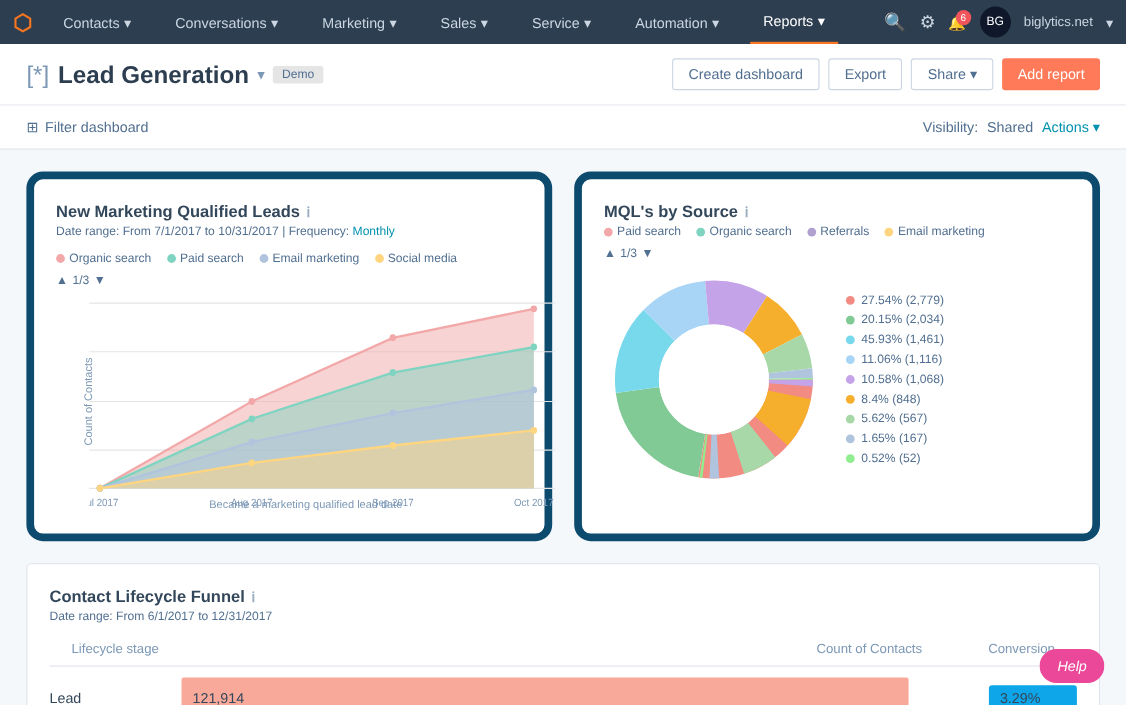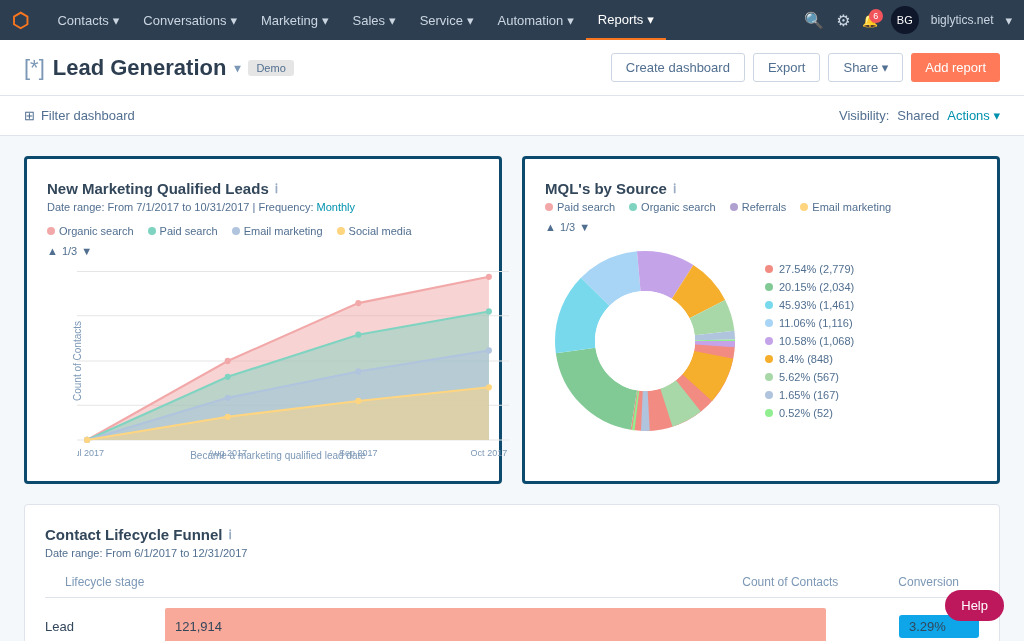--- a/index.html
+++ b/index.html
@@ -17,21 +17,21 @@
     .topnav .logo {
       margin-right: 16px;
       color: #f8761f;
       font-size: 20px;
       font-weight: bold;
     }
     .nav-items {
       display: flex;
       align-items: center;
       flex: 1;
-      gap: 0;
+      gap: 16px;
     }
     .nav-item {
       color: #cbd6e2;
       padding: 0 12px;
       height: 40px;
       display: flex;
       align-items: center;
       gap: 4px;
       cursor: pointer;
       font-size: 13px;
@@ -183,22 +183,22 @@
     }
 
     
     .cards-row {
       display: flex;
       gap: 20px;
       margin-bottom: 20px;
     }
     .card {
       background: #fff;
-      border: 3px solid #0c4a6e;
-      border-radius: 4px;
+      border: 7px solid #0c4a6e;
+      border-radius: 15px;
       padding: 20px;
       flex: 1;
     }
     .card-title {
       font-size: 15px;
       font-weight: 600;
       color: #33475b;
       margin-bottom: 4px;
       display: flex;
       align-items: center;
@@ -313,28 +313,29 @@
       background: #0ea5e9;
       padding: 4px 10px;
       border-radius: 3px;
     }
 
     
     .help-btn {
       position: fixed;
       bottom: 20px;
       right: 20px;
-      background: #be185d;
+      background: #ec4899;
       color: #fff;
       border: none;
       border-radius: 20px;
       padding: 8px 16px;
       font-size: 13px;
       cursor: pointer;
       z-index: 100;
+      font-style: italic;
     }
   </style>
 </head>
 <body>
 
 <nav>
   <div class="topnav">
     <div class="logo">⬡</div>
     <div class="nav-items">
       <div class="nav-item">Contacts <span>▾</span></div>

